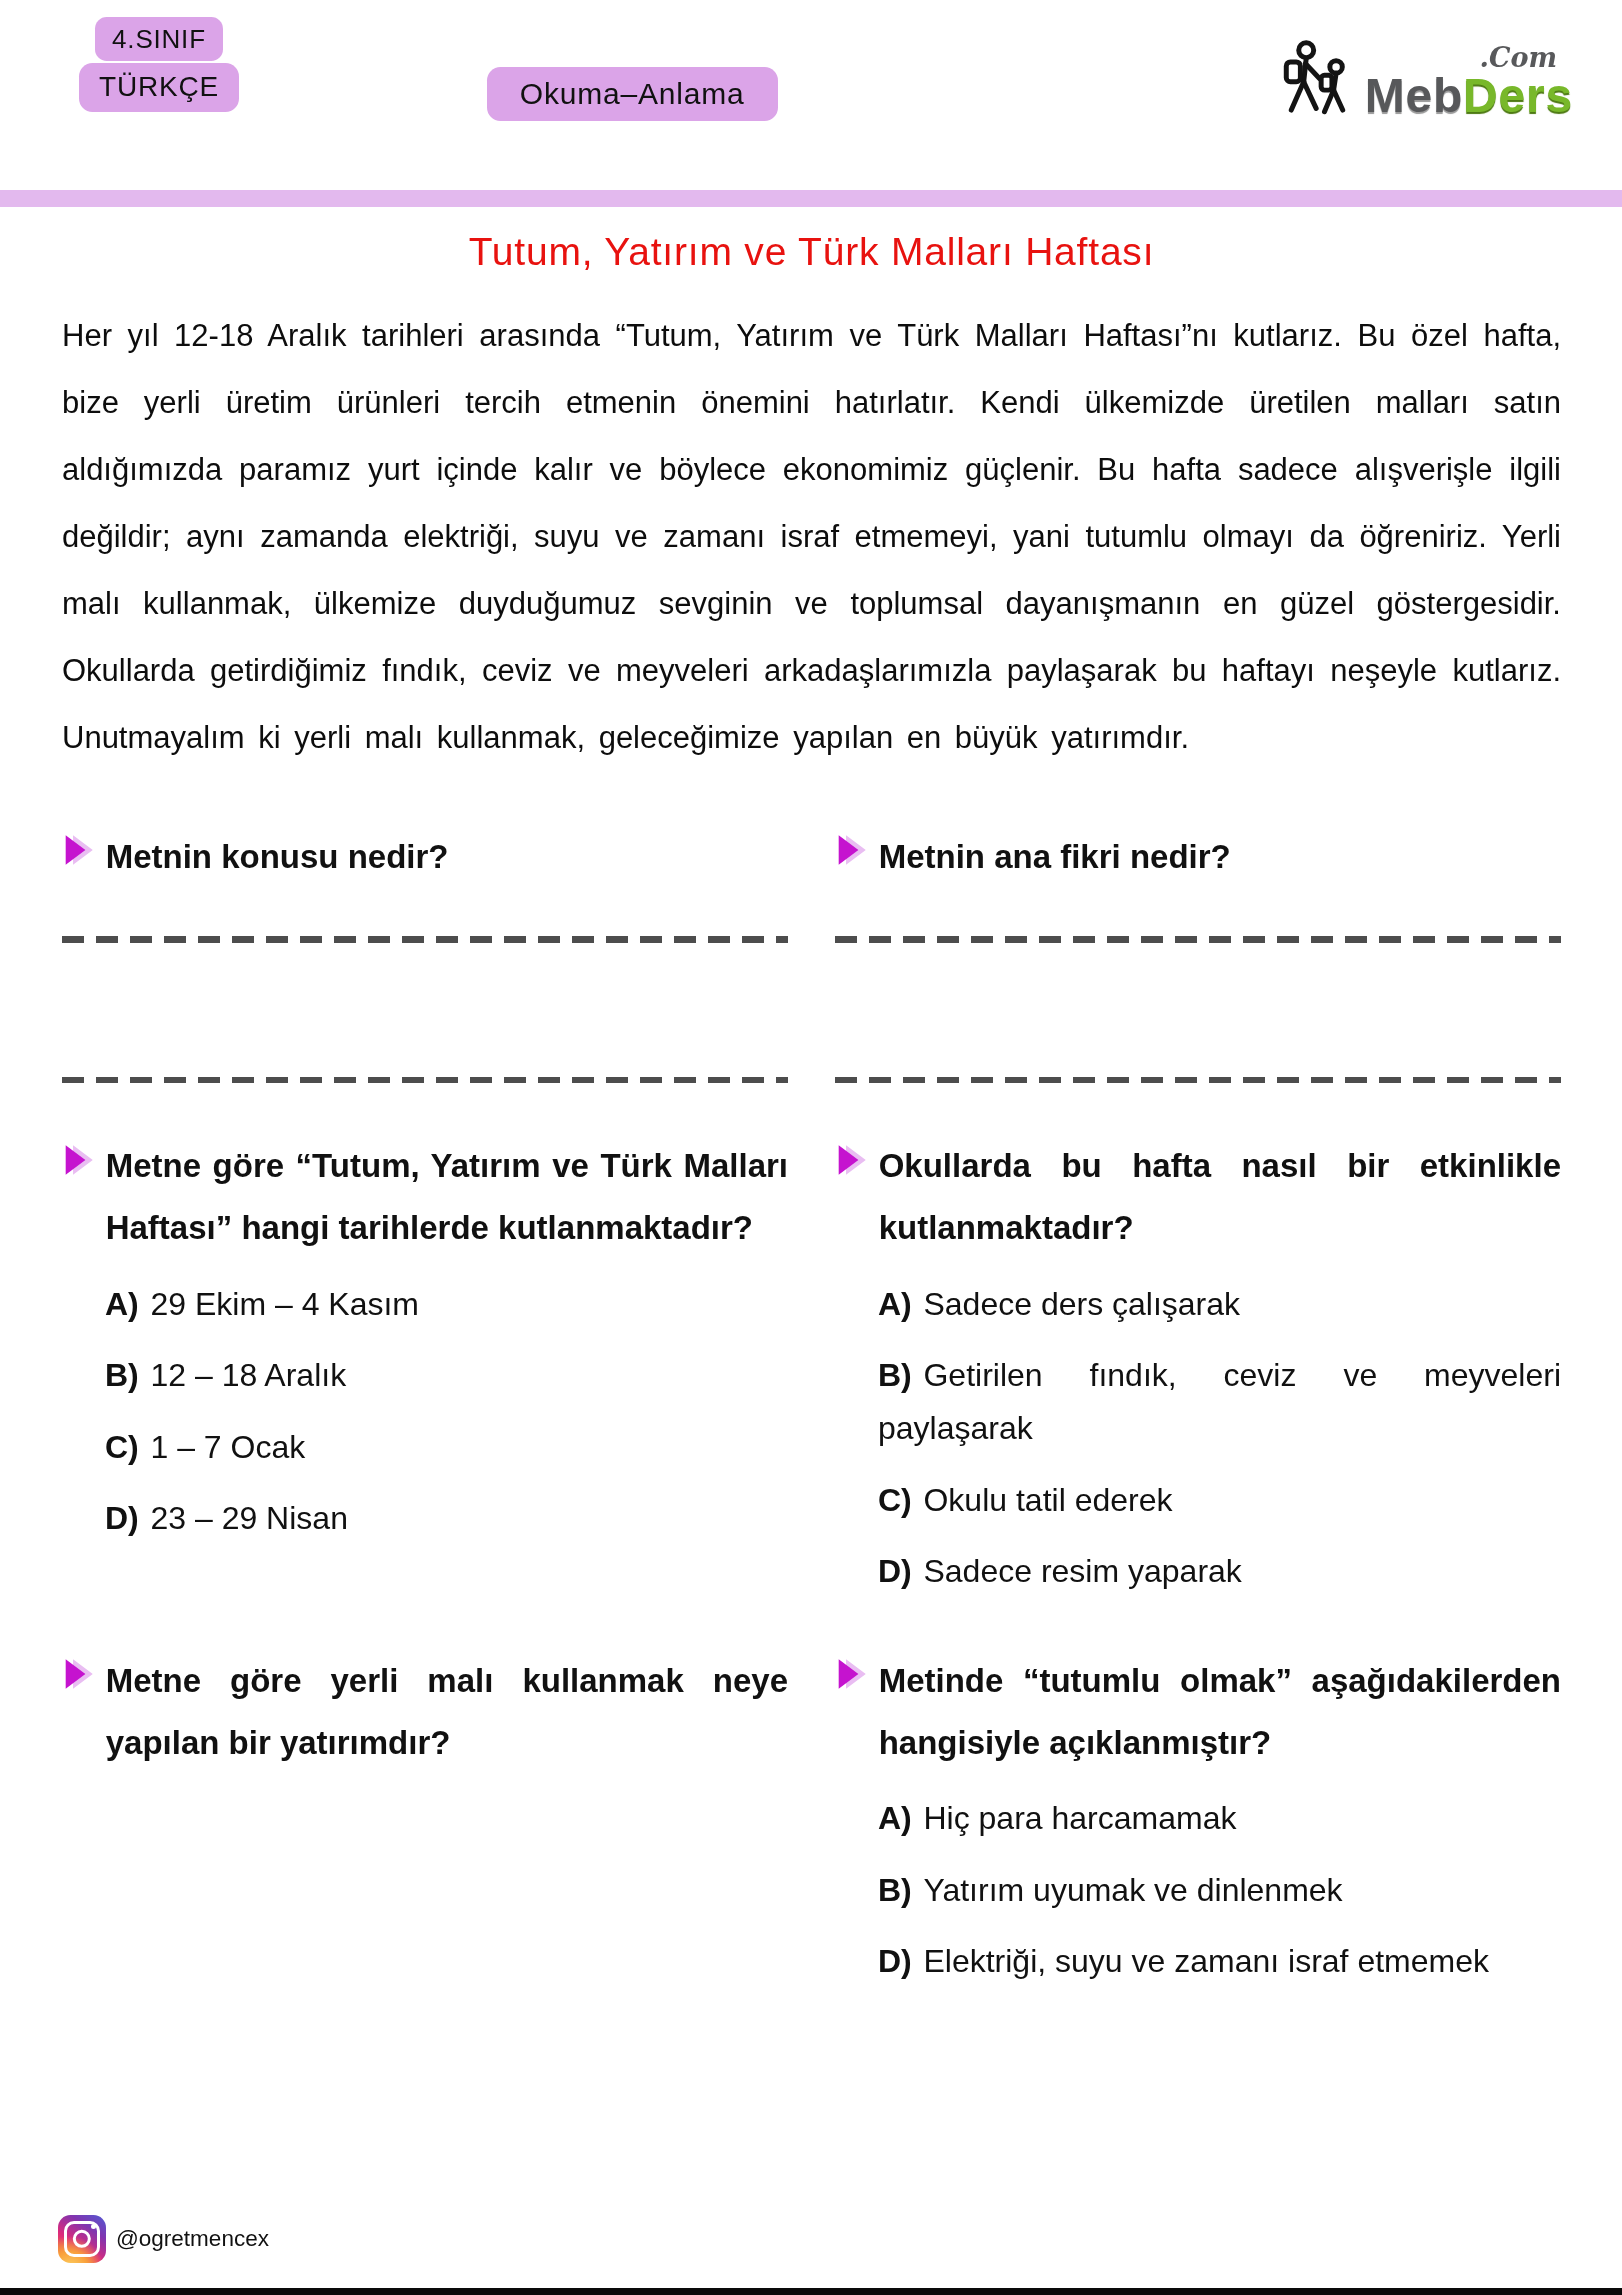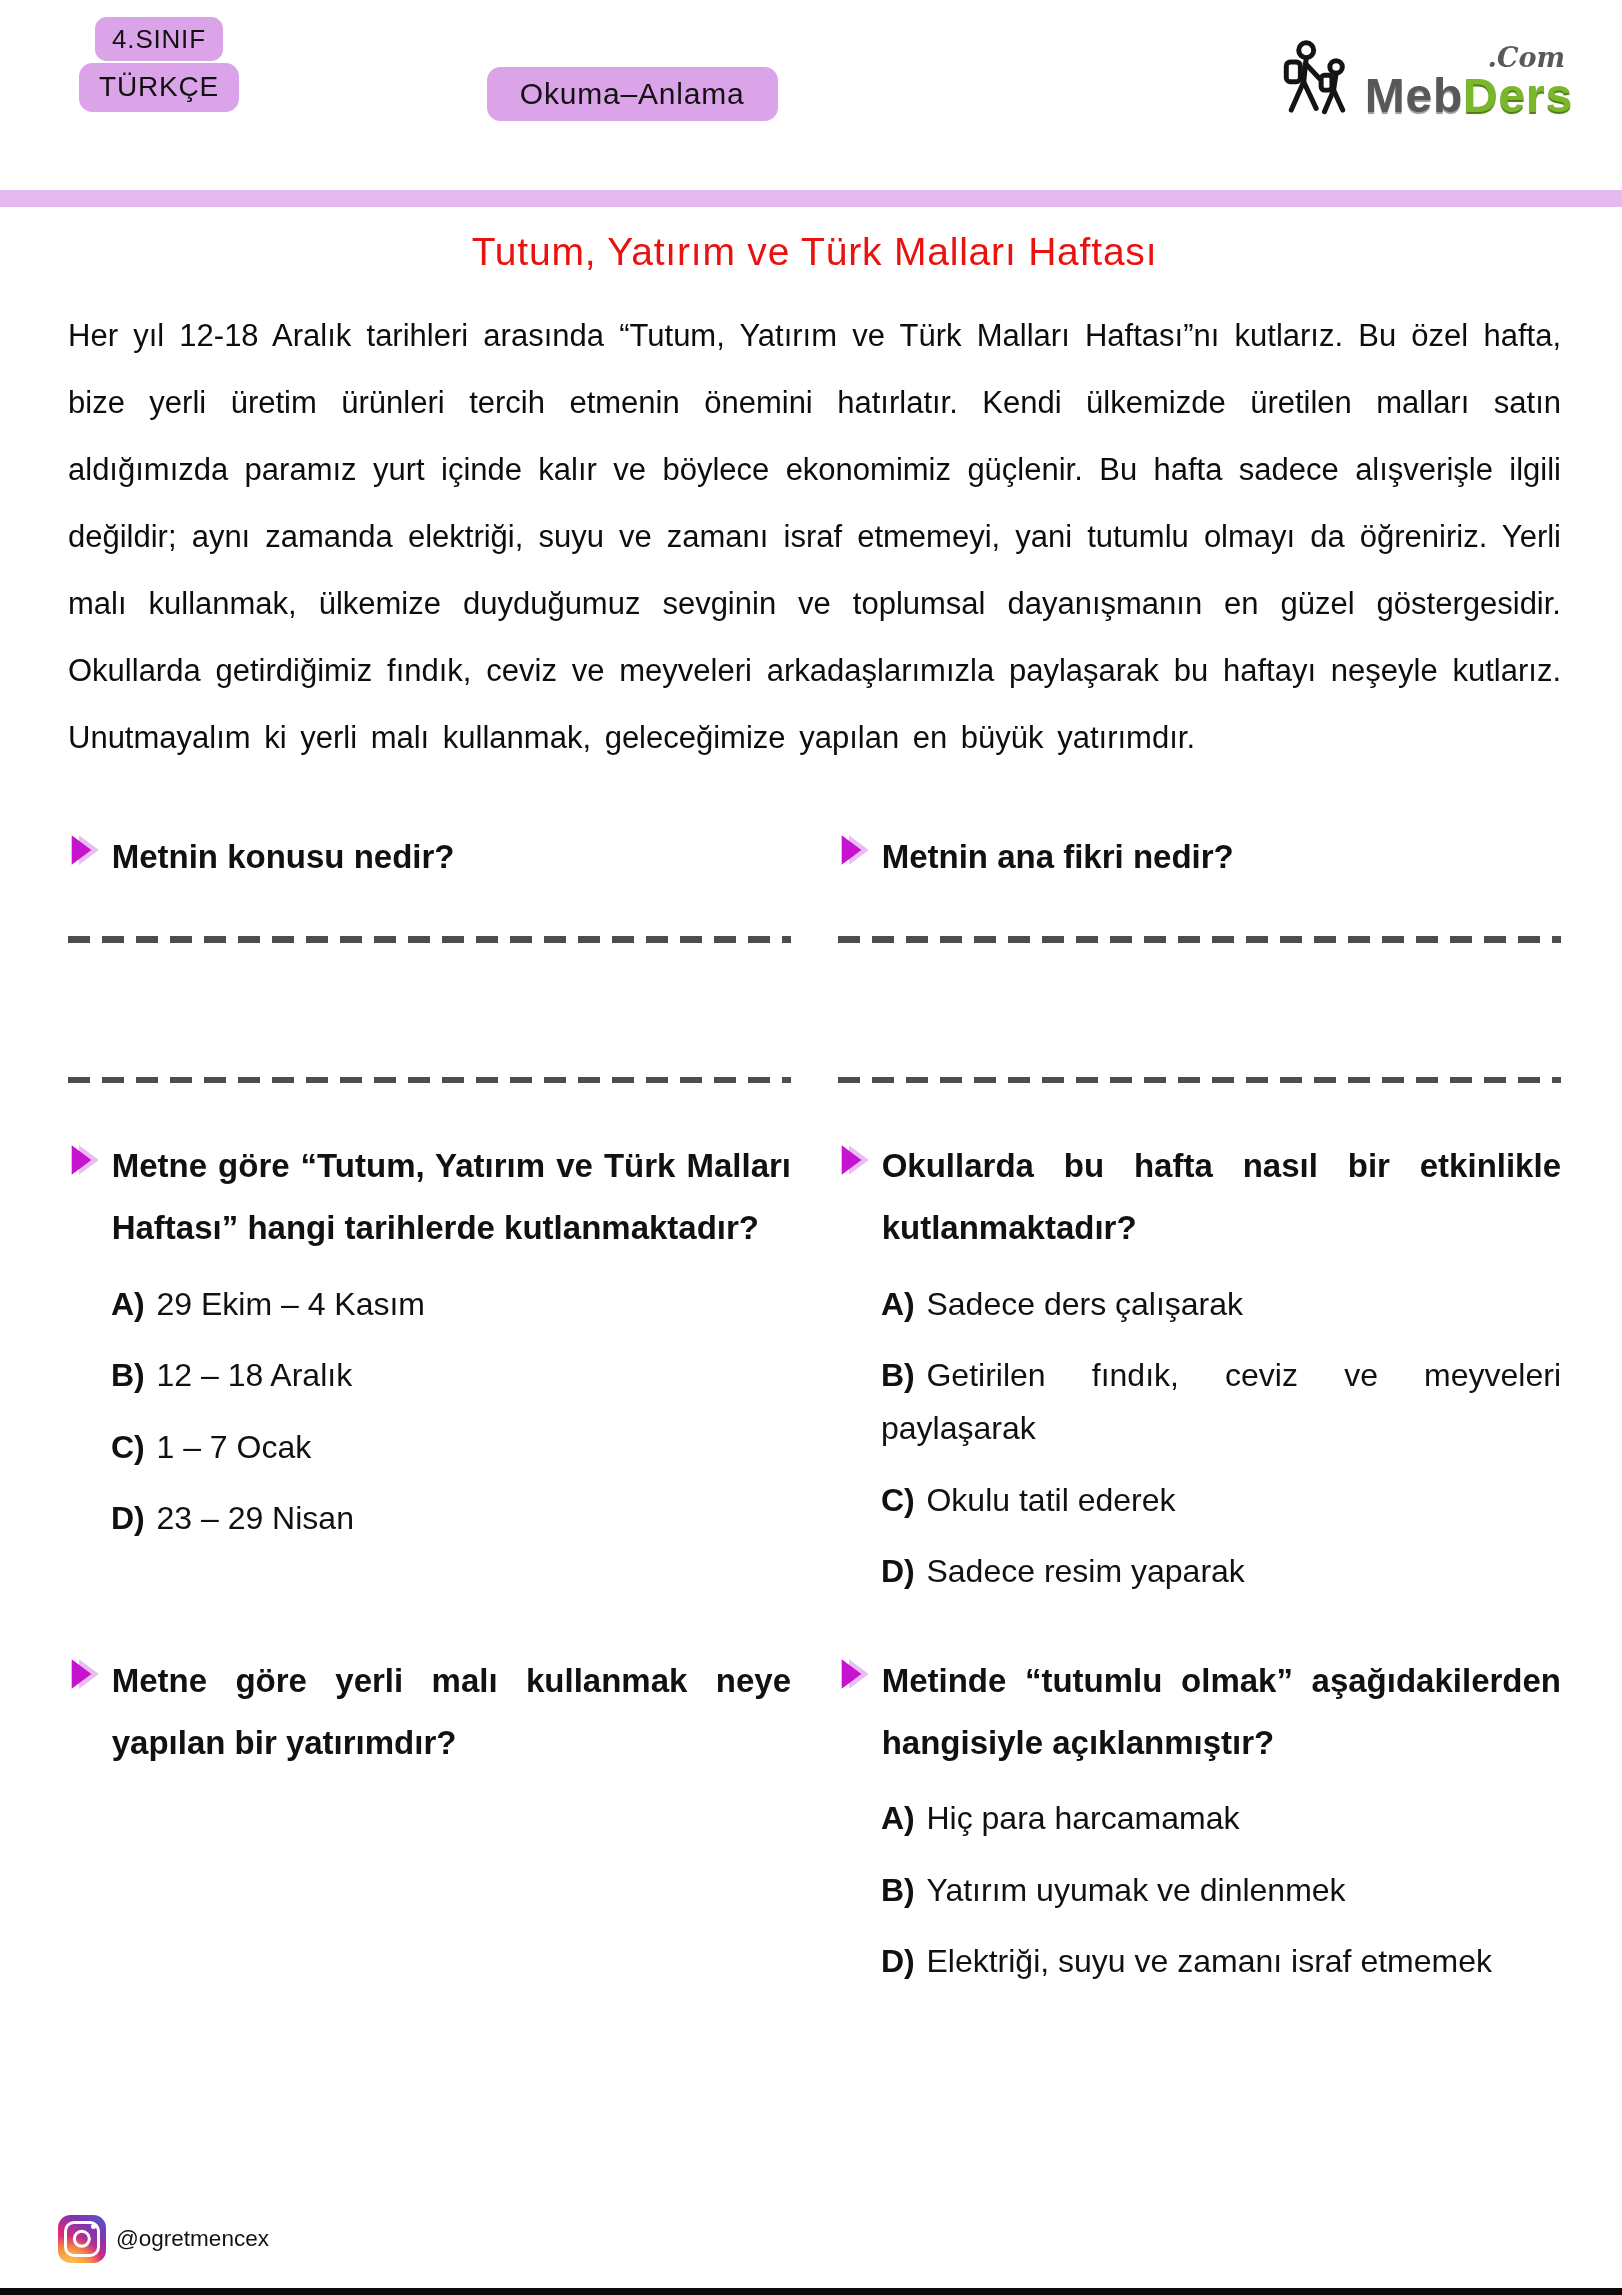--- a/index.html
+++ b/index.html
@@ -36,36 +36,36 @@
     font-size:30px;
     padding:10px 33px;
   }
   .logo{
     margin-left:auto;
     display:flex; align-items:flex-end; gap:8.3px;
     padding-top:23.4px;
   }
   .logo-words{ position:relative; line-height:1; padding-top:28px; }
   .logo-com{
-    position:absolute; top:0; right:8px;
+    position:absolute; top:0; right:16px;
     font-family:"DejaVu Serif", serif;
     font-style:italic; font-weight:bold;
     font-size:27px; color:#58595b;
   }
   .logo-main{ font-size:48px; font-weight:bold; letter-spacing:0.8px; }
   .logo-meb{ color:#57585a; text-shadow:0 1.7px 0.8px #9a9a9a; }
   .logo-ders{ color:#78b82a; text-shadow:0 1.7px 0.8px #4e7a14; }
 
   .band{
     width:100%; height:16.7px;
     background:#e3b9ee;
   }
 
   
-  .main{ padding:23.4px 62px 0 62px;margin-left:6px; }
+  .main{ padding:23.4px 62px 0 62px; }
   .title{
     text-align:center;
     color:#e8120f;
     font-size:39px;
     font-weight:normal;
     letter-spacing:0.8px;
     margin-bottom:28px;
   }
   .passage{
     font-size:31px;

